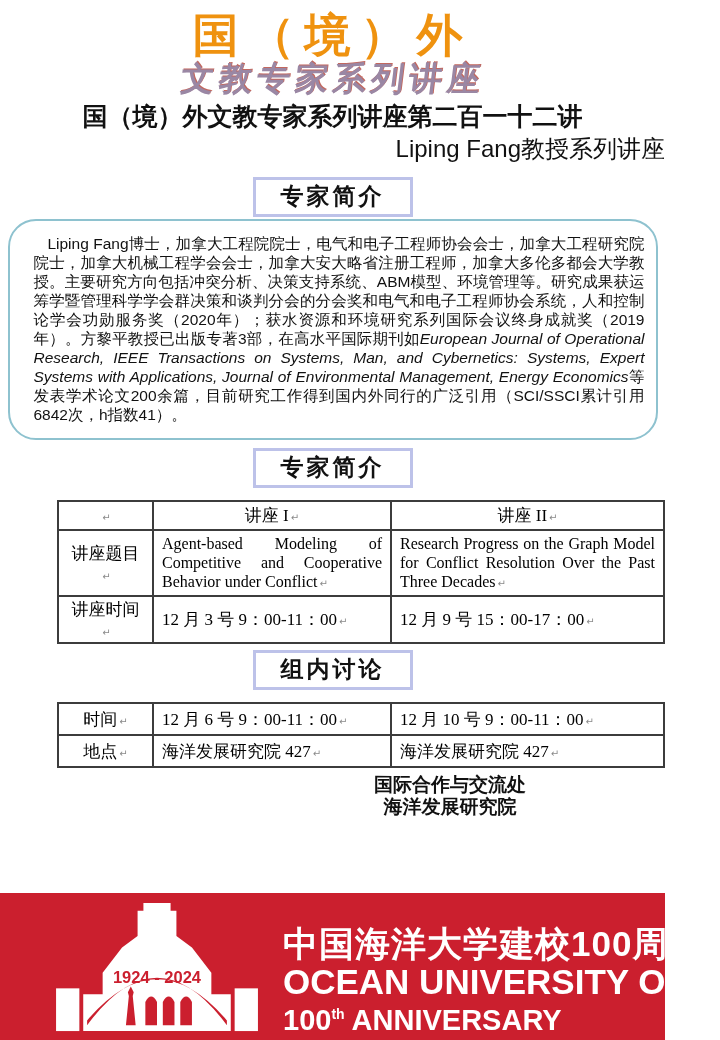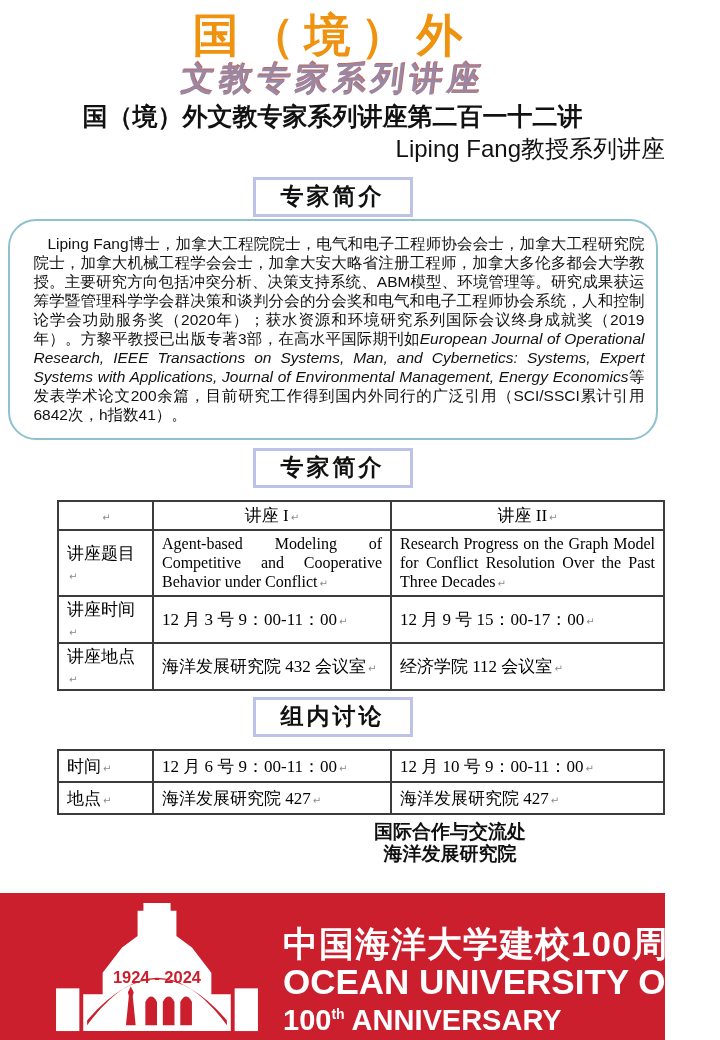--- a/index.html
+++ b/index.html
@@ -33,21 +33,21 @@
   .bio-box .journals{font-style:italic;}
 
   
   table.sched{border-collapse:collapse;table-layout:fixed;width:606px;margin:12px 0 0 57px;
               font-family:"Liberation Serif","DejaVu Serif",serif;font-size:17px;color:#000;}
   table.sched td{border:2px solid #3c3c3c;padding:1px 8px;vertical-align:middle;background:#fff;}
   table.sched col.c-label{width:95px;}
   table.sched col.c-a{width:238px;}
   table.sched col.c-b{width:273px;}
   td.hdr{text-align:center;height:25px;}
-  td.lbl{height:27px;padding-left:6px;}
+  td.lbl{height:27px;padding-left:6px;text-align:center;}
   td.topic{font-size:16px;line-height:19px;height:62px;text-align:justify;}
   td.cell{height:27px;}
   #table2 td{height:28px;}
   .pilcrow{color:#8a8a8a;font-size:10px;margin-left:2px;font-family:"DejaVu Sans",sans-serif;}
 
   
   .footer-org{margin:6px 0 0 180px;width:540px;text-align:center;font-weight:bold;
               font-size:19px;line-height:22px;}
 
   
@@ -97,25 +97,20 @@
     <tr>
       <td class="lbl">讲座题目<span class="pilcrow">↵</span></td>
       <td class="topic">Agent-based Modeling of Competitive and Cooperative Behavior under Conflict<span class="pilcrow">↵</span></td>
       <td class="topic">Research Progress on the Graph Model for Conflict Resolution Over the Past Three Decades<span class="pilcrow">↵</span></td>
     </tr>
     <tr>
       <td class="lbl">讲座时间<span class="pilcrow">↵</span></td>
       <td class="cell">12 月 3 号 9：00-11：00<span class="pilcrow">↵</span></td>
       <td class="cell">12 月 9 号 15：00-17：00<span class="pilcrow">↵</span></td>
     </tr>
-    <tr>
-      <td class="lbl">讲座地点<span class="pilcrow">↵</span></td>
-      <td class="cell">海洋发展研究院 432 会议室<span class="pilcrow">↵</span></td>
-      <td class="cell">经济学院 112 会议室<span class="pilcrow">↵</span></td>
-    </tr>
   </tbody>
     </table>
 
   <div class="badge b3">组内讨论</div>
 
   <table class="sched" id="table2">
     <colgroup>
         <col class="c-label">
         <col class="c-a">
         <col class="c-b">

